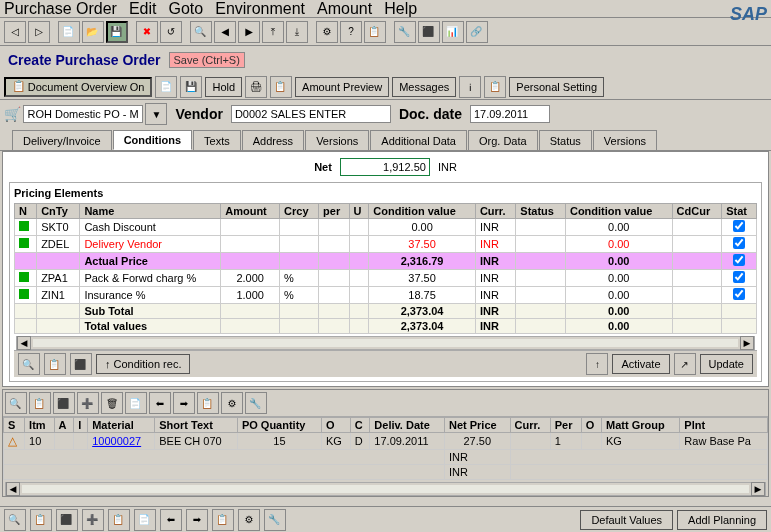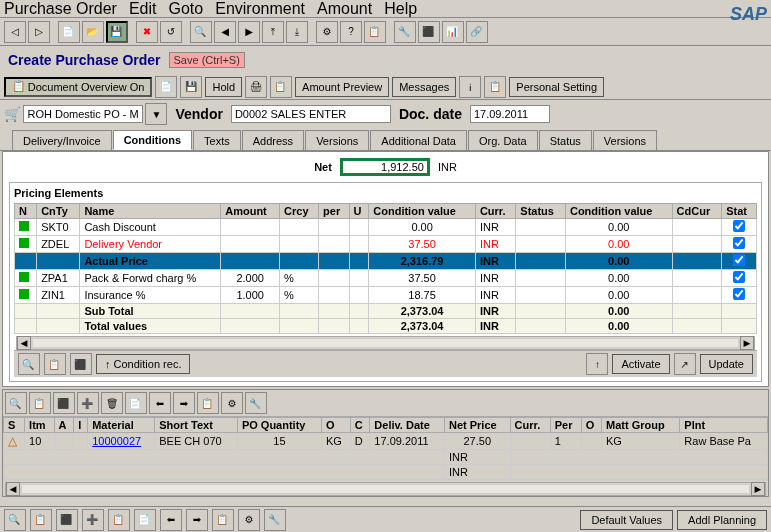--- a/index.html
+++ b/index.html
@@ -154,21 +154,21 @@
       display: flex;
       align-items: center;
       justify-content: center;
       gap: 8px;
       padding: 4px 0;
     }
     .net-label { font-size: 11px; font-weight: bold; text-align: right; }
     .net-value {
       width: 90px;
       height: 18px;
-      border: 3px solid #15803d;
+      border: 1px solid #15803d;
       background: #fff;
       text-align: right;
       padding-right: 3px;
       font-size: 11px;
       display: flex;
       align-items: center;
       justify-content: flex-end;
     }
     .net-curr { font-size: 11px; }
     
@@ -459,21 +459,21 @@
             <td></td>
             <td></td>
             <td class="amount-right color-red">37.50</td>
             <td class="color-red">INR</td>
             <td></td>
             <td class="amount-right color-red">0.00</td>
             <td></td>
             <td class="checkbox-cell"><input type="checkbox" checked="" style=""></td>
           </tr>
 
-          <tr style="font-weight:bold; background:#0369a1;margin-left:44px;">
+          <tr style="font-weight:bold; background:#f0abfc;margin-left:44px;">
             <td></td>
             <td></td>
             <td>Actual Price</td>
             <td class="amount-right"></td>
             <td></td>
             <td></td>
             <td></td>
             <td class="amount-right">2,316.79</td>
             <td>INR</td>
             <td></td>

